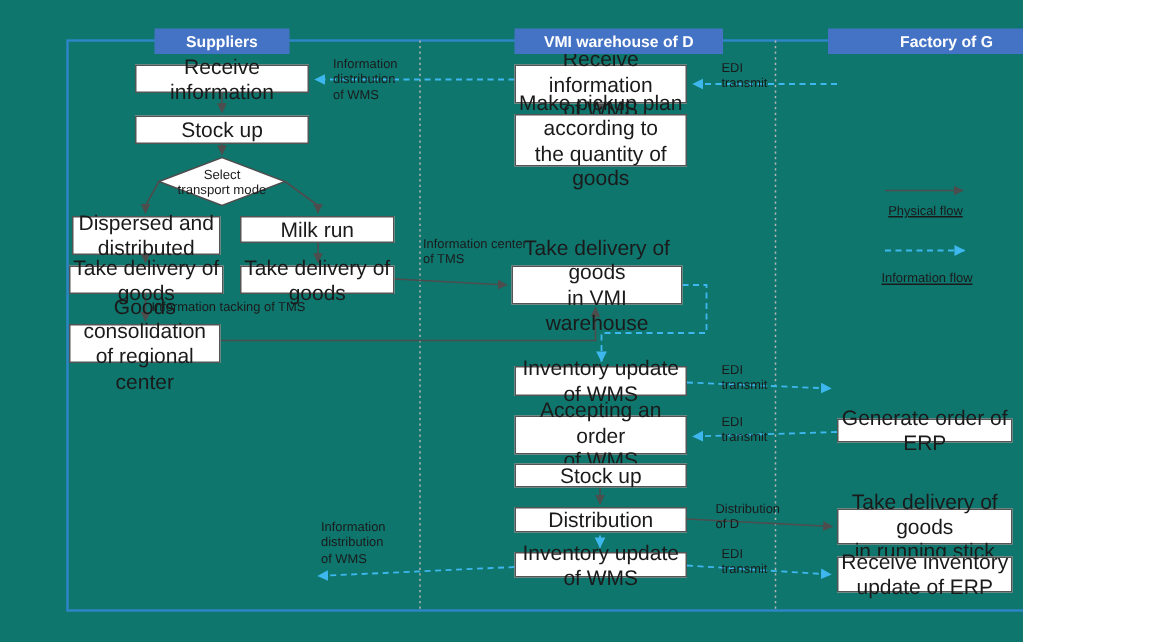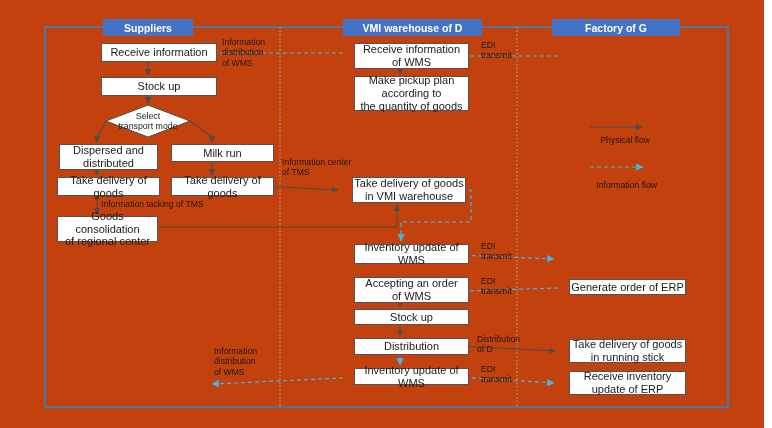--- a/index.html
+++ b/index.html
@@ -3,49 +3,49 @@
 <meta charset="utf-8">
 <style>
   :root{
     --lane-header:#4472C4;
     --frame:#2E86C8;
     --flow-blue:#3EB7EE;
     --flow-dark:#4D4D4D;
   }
   html,body{margin:0;padding:0;background:#ffffff;}
   #stage{
-    position:relative;width:764px;height:428px;background:#c2410c;overflow:hidden;
+    position:relative;width:682px;height:428px;background:#0f766e;overflow:hidden;
     font-family:"Liberation Sans","DejaVu Sans",sans-serif;color:#1a1a1a;
   }
   #wires{position:absolute;left:0;top:0;width:772px;height:428px;z-index:1;}
   .edge-solid{stroke:var(--flow-dark);stroke-width:1.1;fill:none;}
   .edge-dashed{stroke:var(--flow-blue);stroke-width:1.2;fill:none;stroke-dasharray:4 3;}
   .sep{stroke:#b3b3b3;stroke-width:1;fill:none;stroke-dasharray:1.5 2.2;}
   .frame-rect{stroke:var(--frame);stroke-width:1.6;fill:none;}
   .diamond-shape{fill:#ffffff;stroke:var(--flow-dark);stroke-width:1;}
   .mk-dark{fill:var(--flow-dark);}
   .mk-blue{fill:var(--flow-blue);}
   .lane-header{
     position:absolute;z-index:3;background:var(--lane-header);color:#ffffff;
     font-weight:bold;font-size:10.5px;display:flex;align-items:center;justify-content:center;
   }
   .node{
     position:absolute;z-index:2;background:#ffffff;border:1px solid #545454;
     box-sizing:border-box;display:flex;align-items:center;justify-content:center;
-    text-align:center;font-size:11px;line-height:1.18;white-space:pre-line;margin-left:11px;
+    text-align:center;font-size:14px;line-height:1.18;white-space:pre-line;
   }
   .node-plain{
     position:absolute;z-index:2;background:transparent;border:none;
     display:flex;align-items:center;justify-content:center;text-align:center;
     font-size:8.8px;line-height:1.15;white-space:pre-line;
   }
   .elabel{
     position:absolute;z-index:2;font-size:8.6px;line-height:1.2;white-space:pre-line;
   }
-  .elabel.center{text-align:right;}
+  .elabel.center{text-align:center;text-decoration:underline;}
 </style>
 </head>
 <body>
 
 <div id="stage">
 
   <svg id="wires" viewBox="0 0 772 428">
     <defs>
       <marker id="arrow-dark" markerWidth="7" markerHeight="7" refX="5.6" refY="3" orient="auto">
         <path class="mk-dark" d="M0,0 L6,3 L0,6 Z"></path>
@@ -86,21 +86,21 @@
       <line class="edge-dashed" x1="558" y1="288" x2="462" y2="291" marker-end="url(#arrow-blue)"></line>
       <line class="edge-dashed" x1="400" y1="357" x2="400" y2="365" marker-end="url(#arrow-blue)"></line>
       <line class="edge-dashed" x1="458" y1="377" x2="554" y2="383" marker-end="url(#arrow-blue)"></line>
       <line class="edge-dashed" x1="343" y1="378" x2="212" y2="384" marker-end="url(#arrow-blue)"></line>
       <line class="edge-dashed" x1="590" y1="167" x2="643" y2="167" marker-end="url(#arrow-blue)"></line>
     </g>
   </svg>
 
   <div class="lane-header" style="left:103px;top:19px;width:90px;height:17px;">Suppliers</div>
   <div class="lane-header" style="left:343px;top:19px;width:139px;height:17px;">VMI warehouse of D</div>
-  <div class="lane-header" style="left:552px;top:19px;width:128px;height:17px;">Factory of G</div>
+  <div class="lane-header" style="left:552px;top:19px;width:128px;height:17px;padding-left:15px;">Factory of G</div>
 
   <div class="node" style="left:90px;top:43px;width:116px;height:19px;">Receive information</div>
   <div class="node" style="left:90px;top:77px;width:116px;height:19px;">Stock up</div>
   <div class="node-plain" style="left:104px;top:106px;width:88px;height:30px;">Select
 transport mode</div>
   <div class="node" style="left:48px;top:144px;width:99px;height:26px;">Dispersed and
 distributed</div>
   <div class="node" style="left:160px;top:144px;width:103px;height:18px;">Milk run</div>
   <div class="node" style="left:46px;top:177px;width:103px;height:19px;">Take delivery of goods</div>
   <div class="node" style="left:160px;top:177px;width:103px;height:19px;">Take delivery of goods</div>

